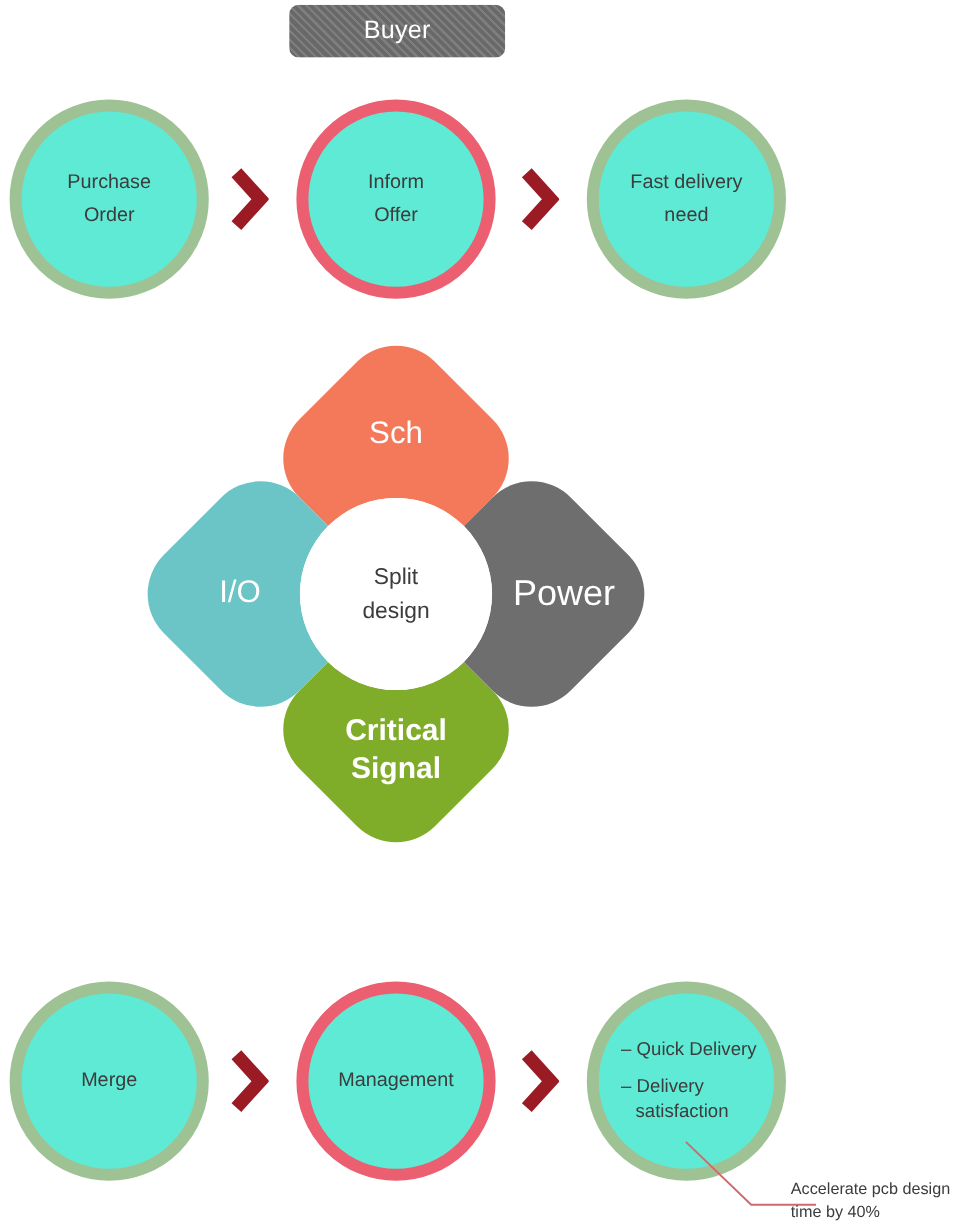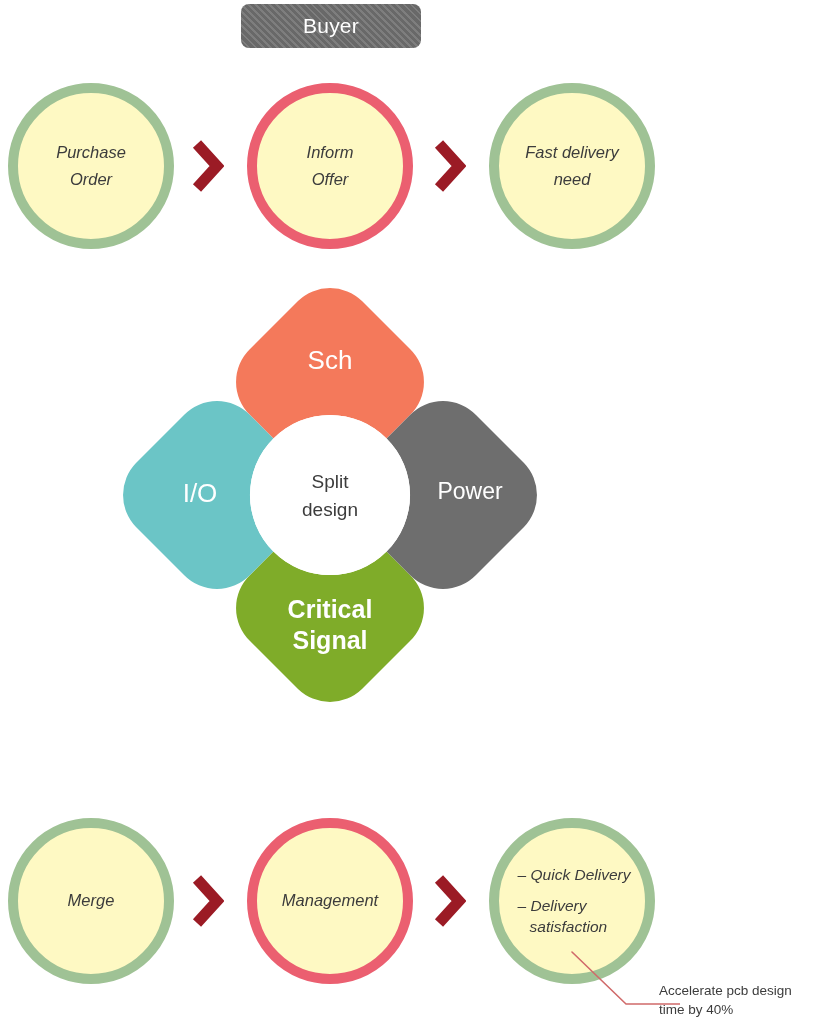--- a/index.html
+++ b/index.html
@@ -49,25 +49,24 @@
   #badge-stepsystem { left: 241px; top: 742px; }
 
   
   .ring {
     position: absolute;
     width: 166px;
     height: 166px;
     border-radius: 50%;
     box-sizing: border-box;
     border: 10px solid #9fc295;
-    background: #fef9c3;
+    background: #5eead4;
     display: flex;
     align-items: center;
     justify-content: center;
-    font-style: italic;
   }
   .ring.pink { border-color: #eb5f70; }
   .ring .ring-text {
     text-align: center;
     font-size: 16.5px;
     line-height: 1.65;
     color: #3c3c3c;
     padding: 0 10px;
   }
   .ring .ring-text .l { display: block; }
@@ -134,21 +133,21 @@
     font-size: 26px;
   }
   #label-io {
     left: 145px; top: 478px;
     width: 110px;
     font-size: 26px;
   }
   #label-power {
     left: 405px; top: 478px;
     width: 130px;
-    font-size: 23px;
+    font-size: 30px;
   }
   #label-critical {
     left: 250px; top: 594px;
     width: 160px;
     font-size: 25px;
     line-height: 1.25;
     font-weight: 700;
   }
   #label-critical .l { display: block; }
 

